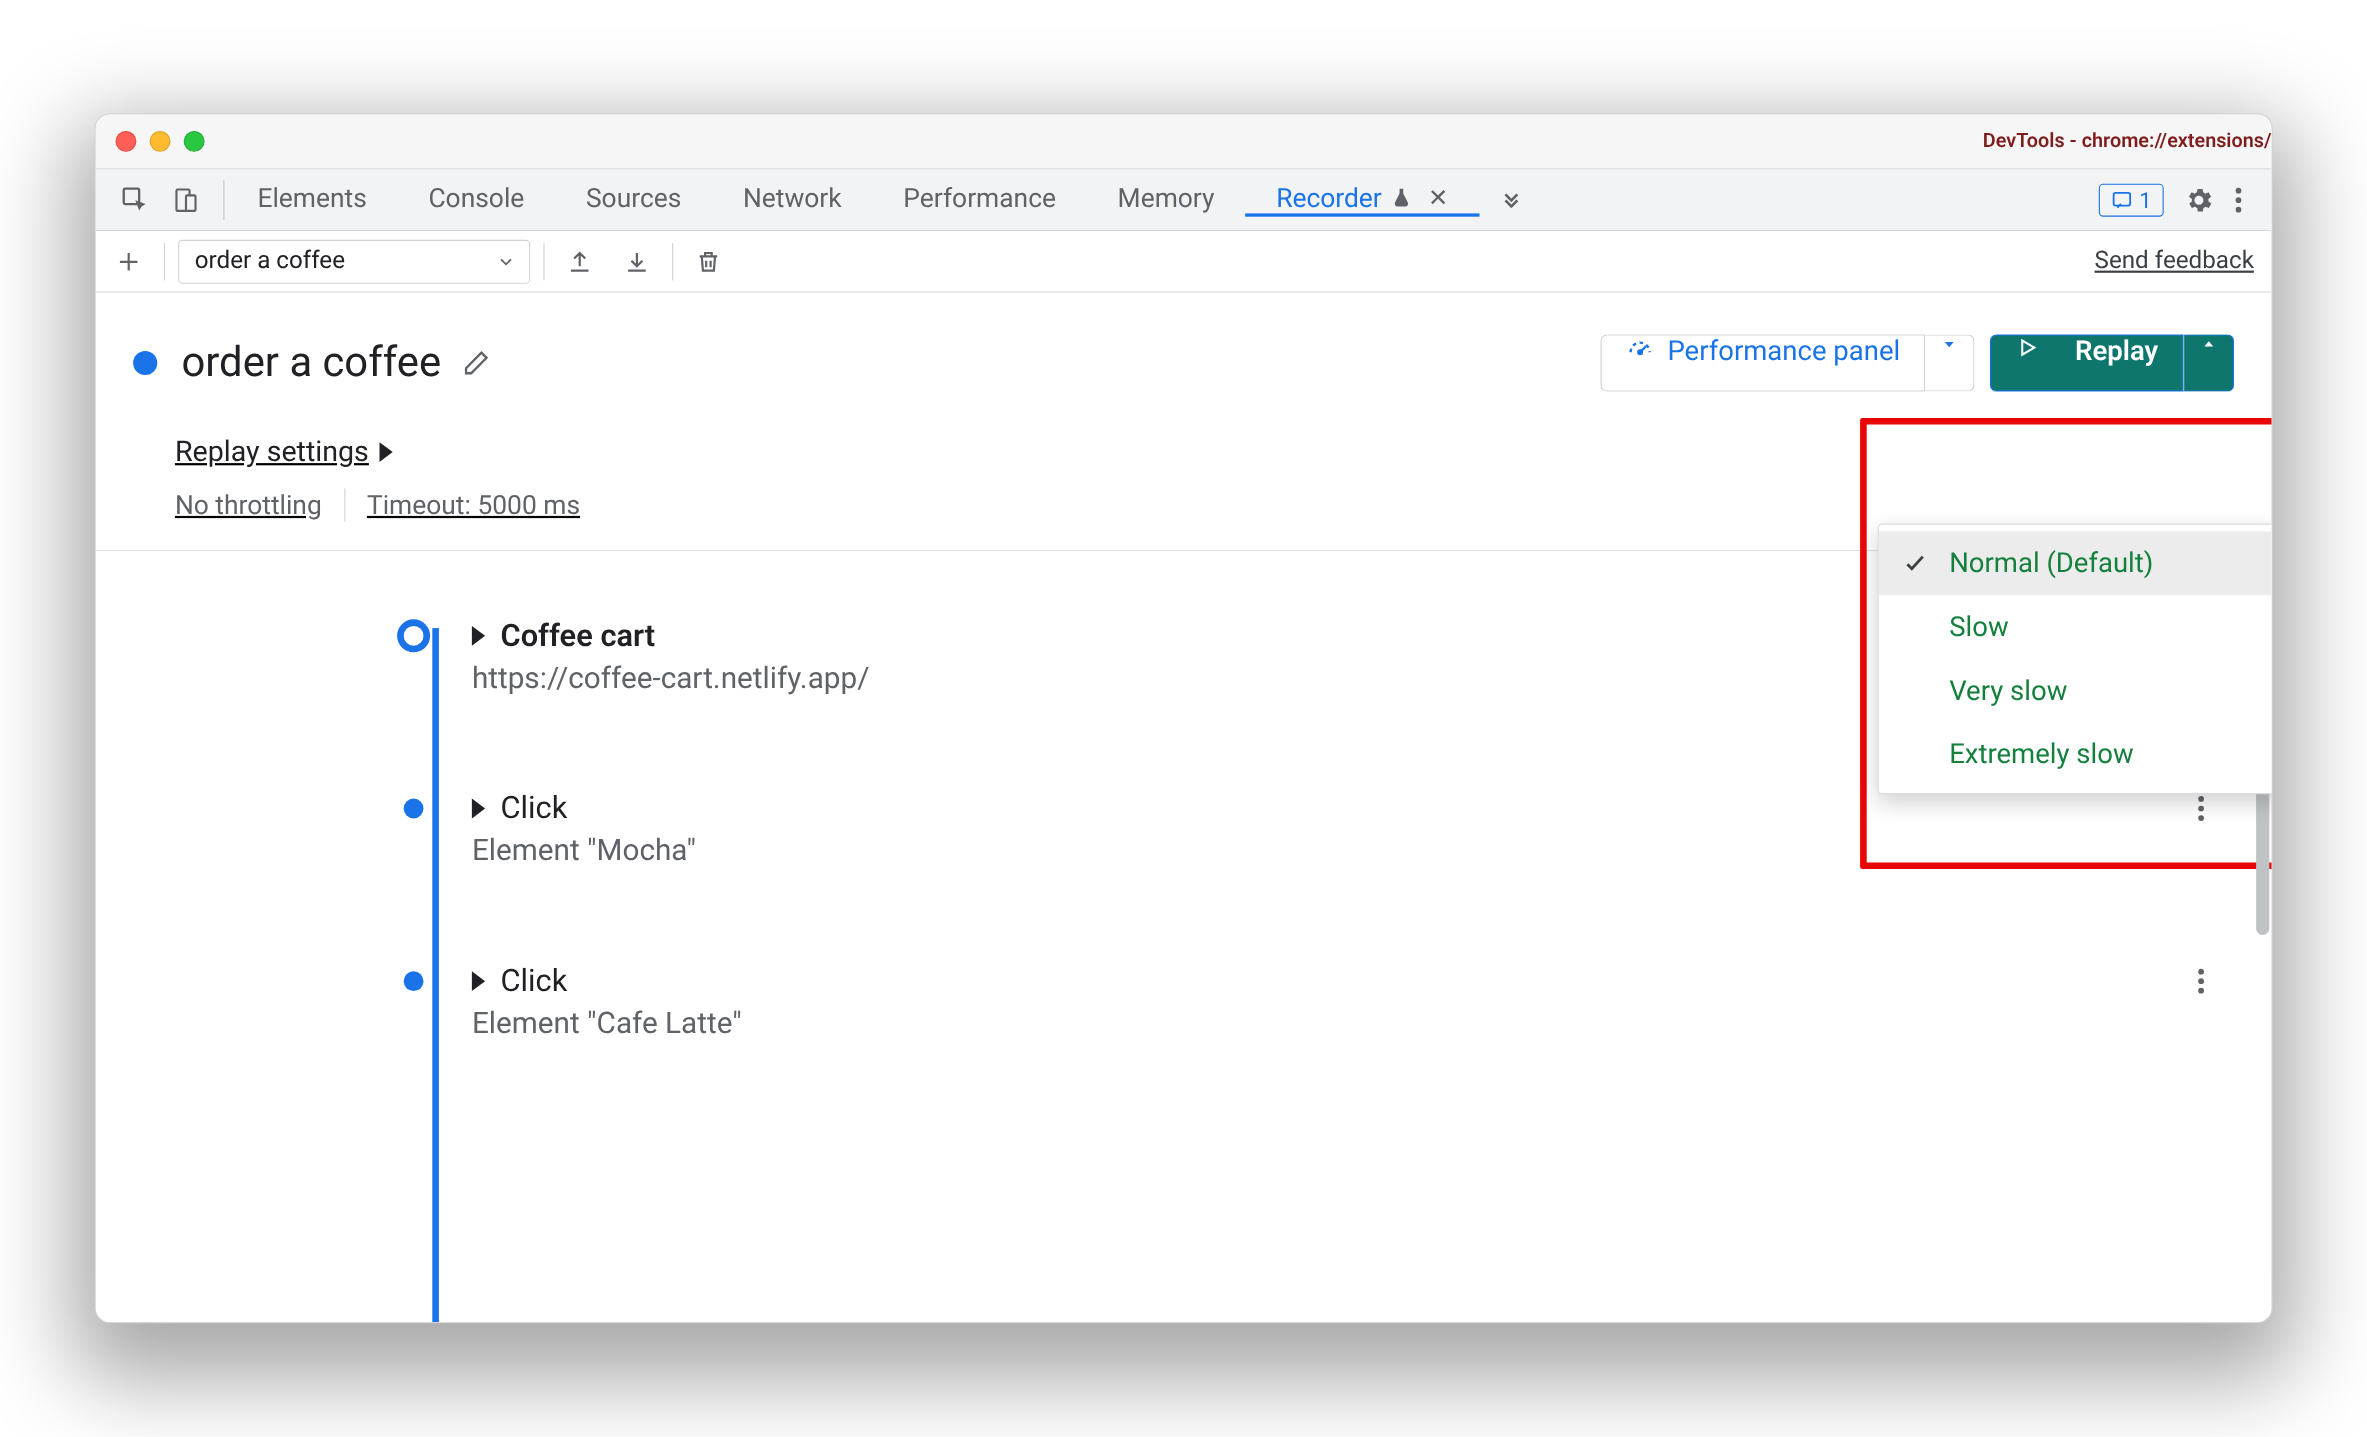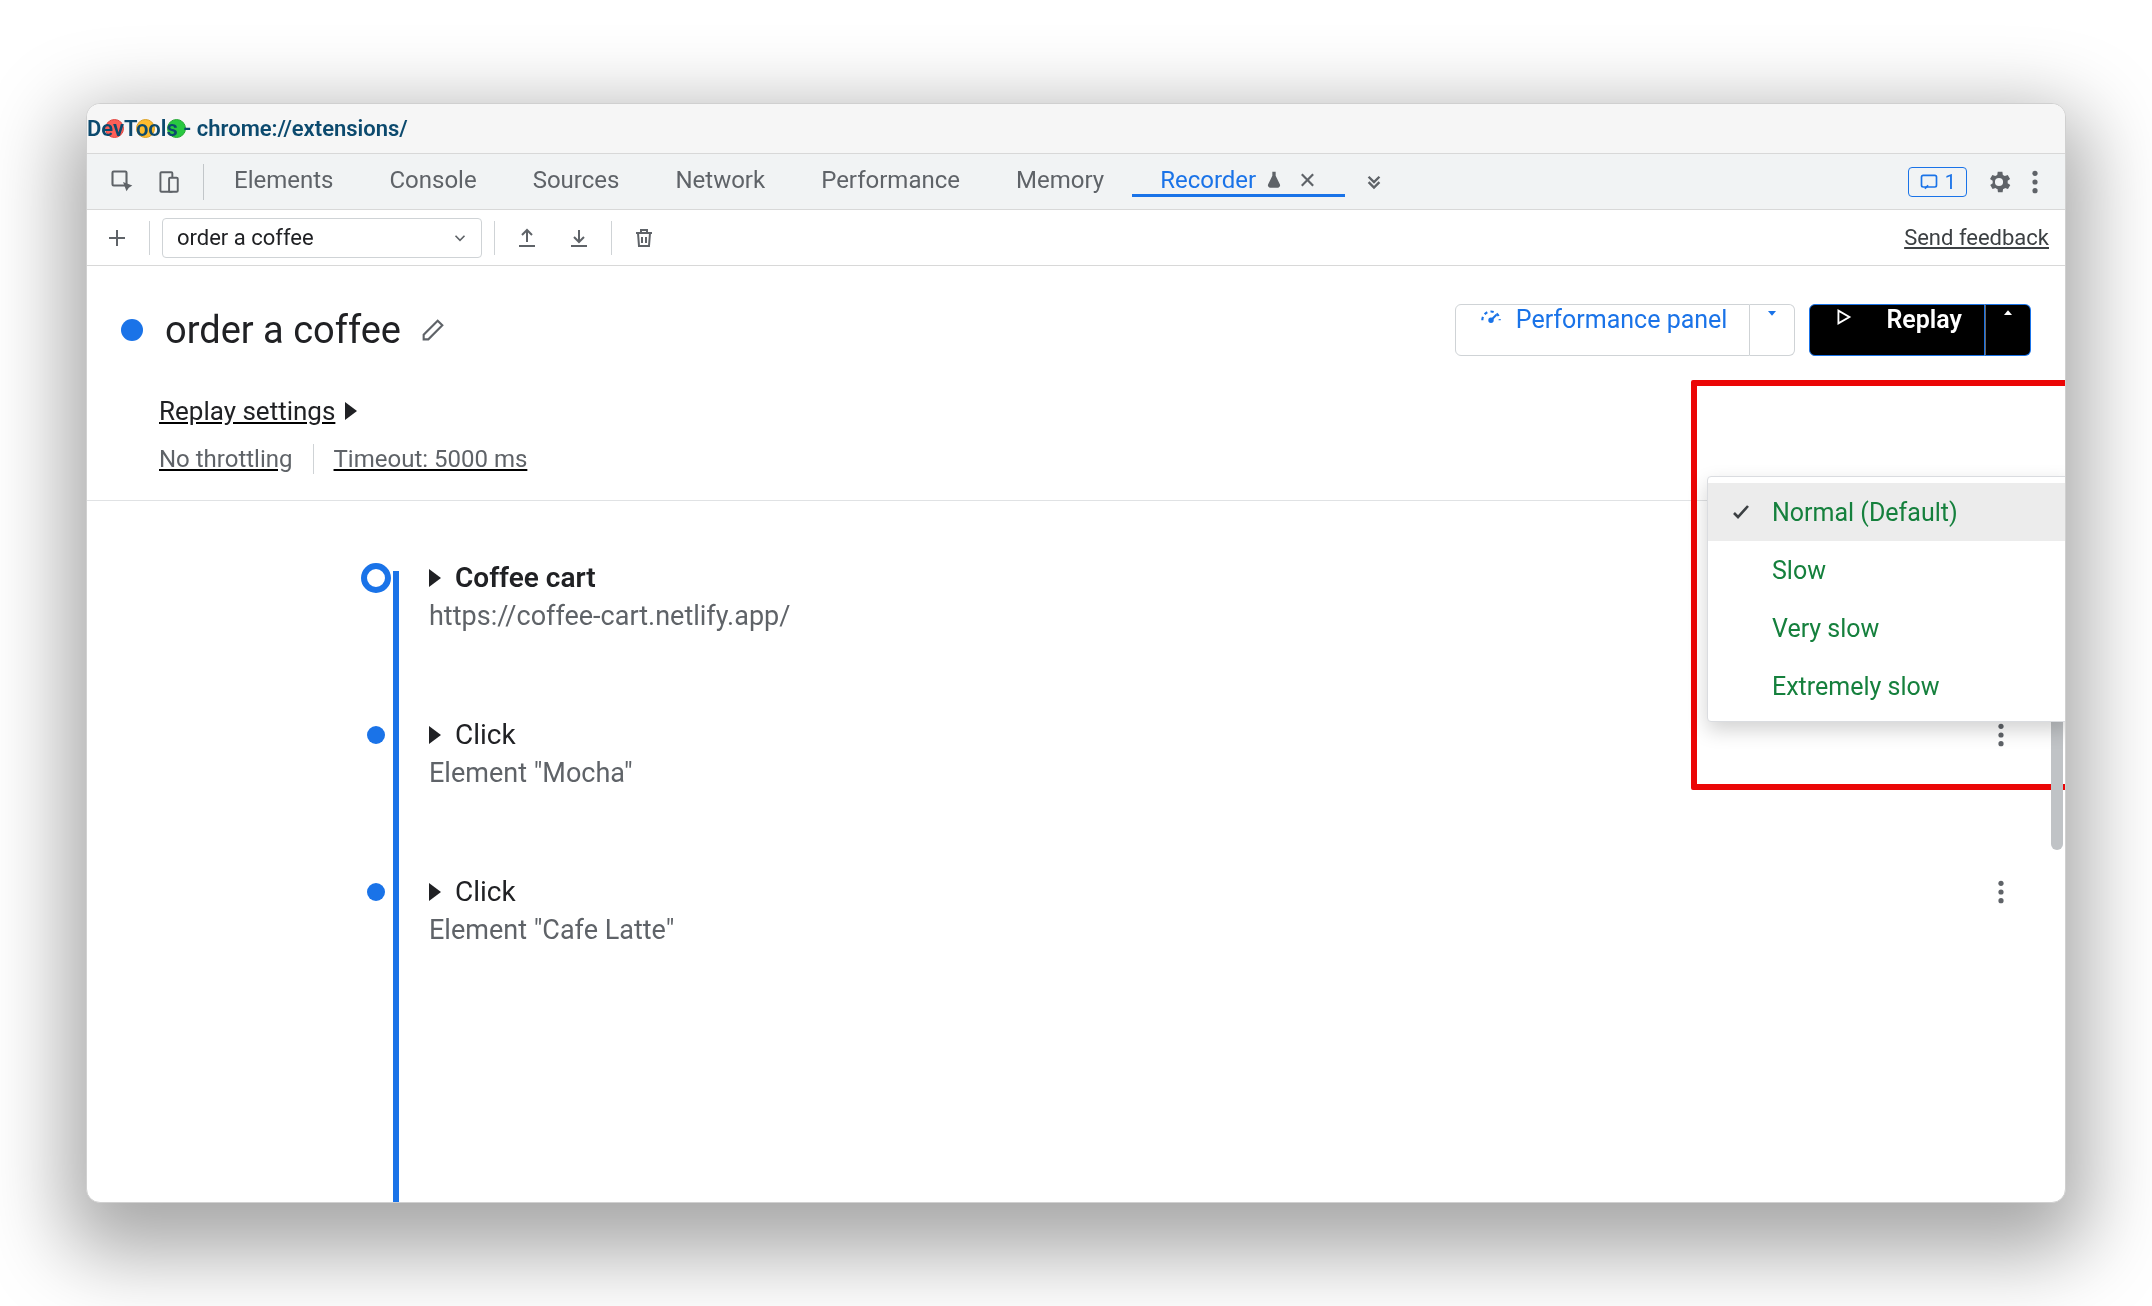--- a/index.html
+++ b/index.html
@@ -25,22 +25,22 @@
     display: flex; align-items: center;
     border-bottom: 1px solid #d8d8d8;
     position: relative;
   }
   .traffic { display: flex; gap: 12px; padding-left: 18px; }
   .dot { width: 19px; height: 19px; border-radius: 50%; }
   .dot.red { background: #ff5f57; border: 1px solid #e24640; }
   .dot.yellow { background: #febc2e; border: 1px solid #dca023; }
   .dot.green { background: #28c840; border: 1px solid #26a934; }
   .title {
-    position: absolute; left: 0; right: 0; text-align: left;
-    font-size: 22px; font-weight: 600; color: #0c4a6e;
+    position: absolute; left: 0; right: 0; text-align: right;
+    font-size: 18px; font-weight: 600; color: #7f1d1d;
     pointer-events: none;
   }
   
   .tabs {
     height: 56px; background: #f1f3f4;
     display: flex; align-items: stretch;
     border-bottom: 1px solid #d8d8d8;
     padding: 0 10px;
   }
   .tabs-left { display: flex; align-items: center; gap: 2px; }
@@ -85,21 +85,21 @@
   .edit-btn { color: #5f6368; }
   .header-right { margin-left: auto; display: flex; align-items: center; gap: 14px; }
   .btn-group { display: flex; }
   .btn {
     height: 52px; display: flex; align-items: flex-start; gap: 12px;
     border: 1.5px solid #cfd3d6; background: #fff;
     font-size: 25px; color: #1a73e8; padding: 0 22px; cursor: pointer;
   }
   .btn.left { border-radius: 6px 0 0 6px; }
   .btn.right { border-left: 0; border-radius: 0 6px 6px 0; padding: 0 14px; }
-  .btn.primary { background: #000000; border-color: #1a73e8; color: #fff; font-weight: 600; gap: 32px; }
+  .btn.primary { background: #0f766e; border-color: #1a73e8; color: #fff; font-weight: 600; gap: 32px; }
   .btn.primary.right { border-left: 1px solid rgba(255,255,255,0.4); }
   
   .highlight-box {
     position: absolute; border: 6px solid #eb0606;
     border-radius: 2px;
     top: 276px; left: 1604px; width: 388px; height: 410px;
     pointer-events: none;
   }
   
   .dropdown {

